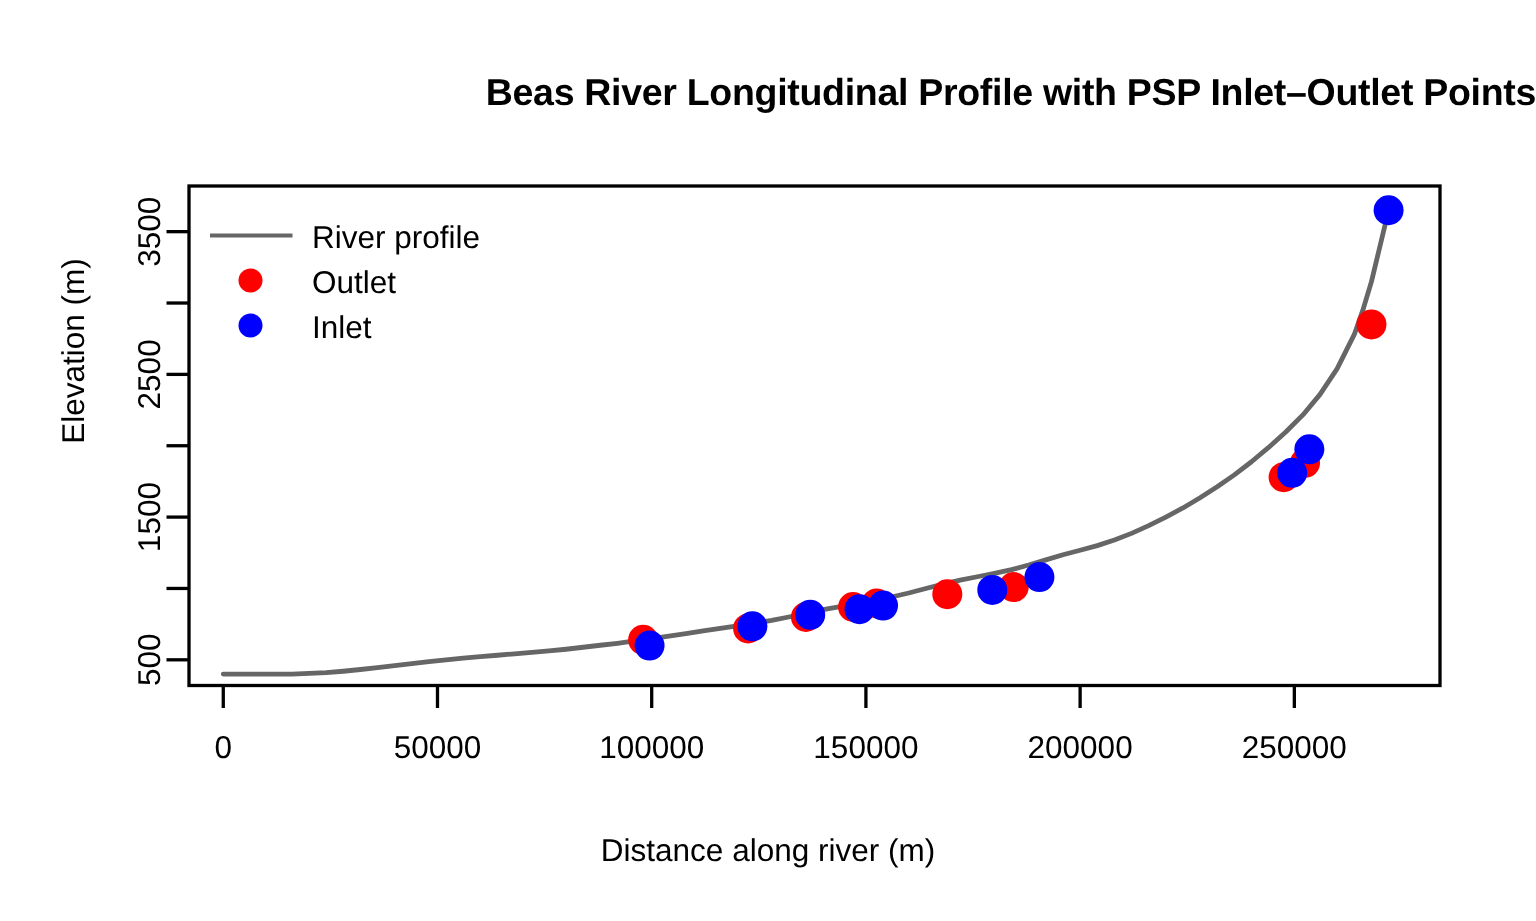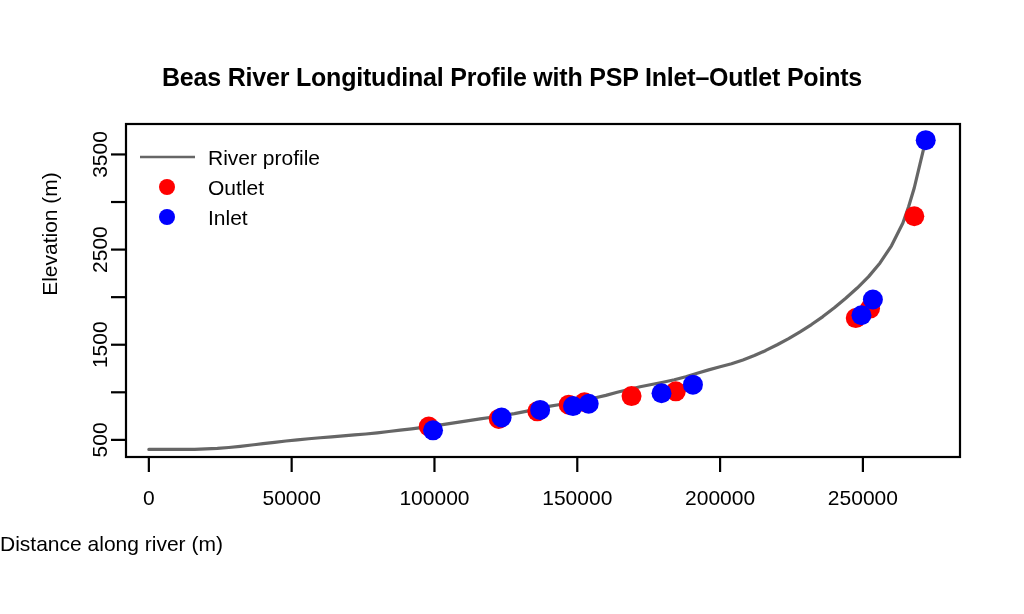--- a/index.html
+++ b/index.html
@@ -18,33 +18,32 @@
     position: relative;
     width: 1024px;
     height: 614px;
     background: #ffffff;
   }
   #chart-title {
     position: absolute;
     left: 0;
     top: 48px;
     width: 1024px;
-    text-align: center;
+    text-align: right;
     font-size: 25px;
     font-weight: bold;
     letter-spacing: -0.2px;
     font-family: "Liberation Sans", sans-serif;
-    margin-top: 15px;
   }
   #xlabel {
     position: absolute;
     left: 0;
-    top: 532px;
+    top: 556px;
     width: 1024px;
-    text-align: left;
+    text-align: center;
     font-size: 21px;
     font-family: "Liberation Sans", sans-serif;
   }
   #ylabel {
     position: absolute;
     left: -70px;
     top: 222px;
     width: 240px;
     text-align: center;
     font-size: 21px;

